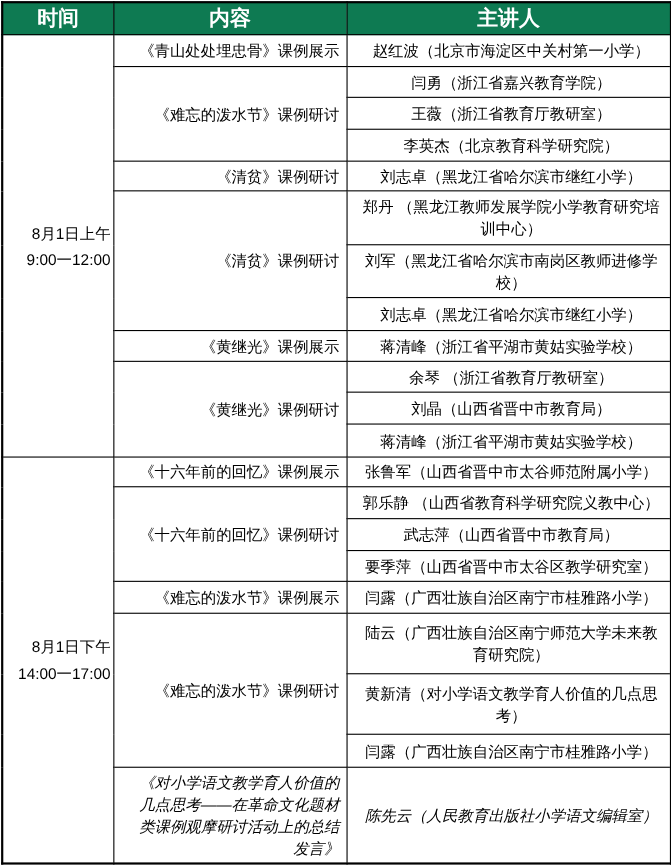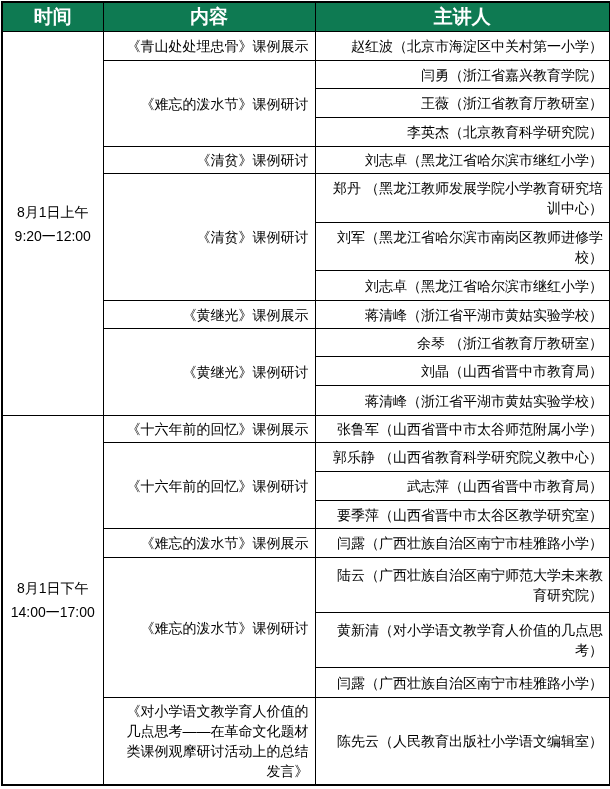--- a/index.html
+++ b/index.html
@@ -24,35 +24,35 @@
   }
   td {
     border: 1px solid #000;
     font-size: 14px;
     line-height: 20px;
     vertical-align: middle;
     padding: 3px 8px;
     overflow: hidden;
   }
   td.time {
-    text-align: center;
+    text-align: right;
     padding: 0 2px;
     font-size: 14px;
   }
   td.time .tline { display: block; line-height: 24px; }
   td.content { text-align: right; padding-left: 20px; padding-right: 6px; }
-  td.speaker { text-align: right; padding-left: 11px; padding-right: 6px; }
+  td.speaker { text-align: center; padding-left: 11px; padding-right: 6px; }
   tr.h29 { height: 29px; }
   tr.h28 { height: 28px; }
   tr.h27 { height: 27px; }
   tr.h30 { height: 30px; }
   tr.h48 { height: 48px; }
   tr.h49 { height: 49px; }
   tr.h55 { height: 55px; }
-  tr.h86 { height: 86px; }
+  tr.h86 { height: 86px; font-style: italic; }
 </style>
 </head>
 <body>
 
 <div class="page">
   <table class="schedule">
     <colgroup>
       <col style="width:101px">
       <col style="width:212px">
       <col style="width:295px">
@@ -62,21 +62,21 @@
         <th>时间</th>
         <th>内容</th>
         <th>主讲人</th>
       </tr>
     </thead>
     <tbody>
 
       <tr class="h29">
         <td class="time" rowspan="12">
           <span class="tline">8月1日上午</span>
-          <span class="tline">9:20一12:00</span>
+          <span class="tline">9:00一12:00</span>
         </td>
         <td class="content">《青山处处埋忠骨》课例展示</td>
         <td class="speaker">赵红波（北京市海淀区中关村第一小学）</td>
       </tr>
       <tr class="h28">
         <td class="content" rowspan="3">《难忘的泼水节》课例研讨</td>
         <td class="speaker">闫勇（浙江省嘉兴教育学院）</td>
       </tr>
       <tr class="h29">
         <td class="speaker">王薇（浙江省教育厅教研室）</td>

